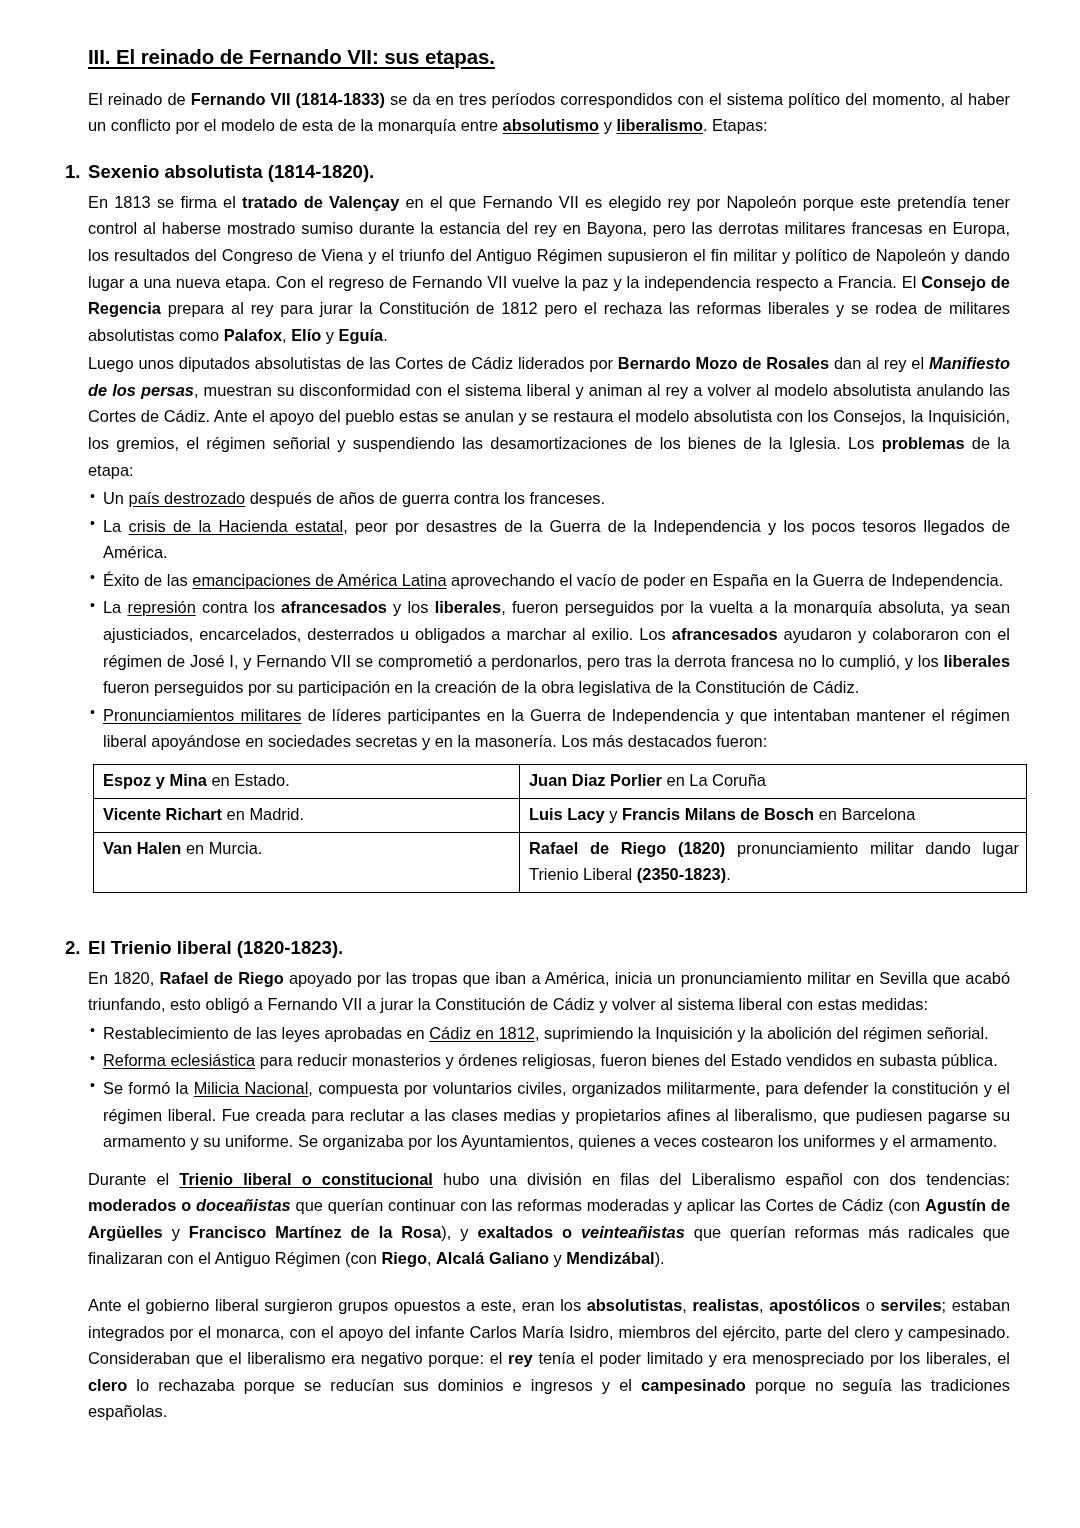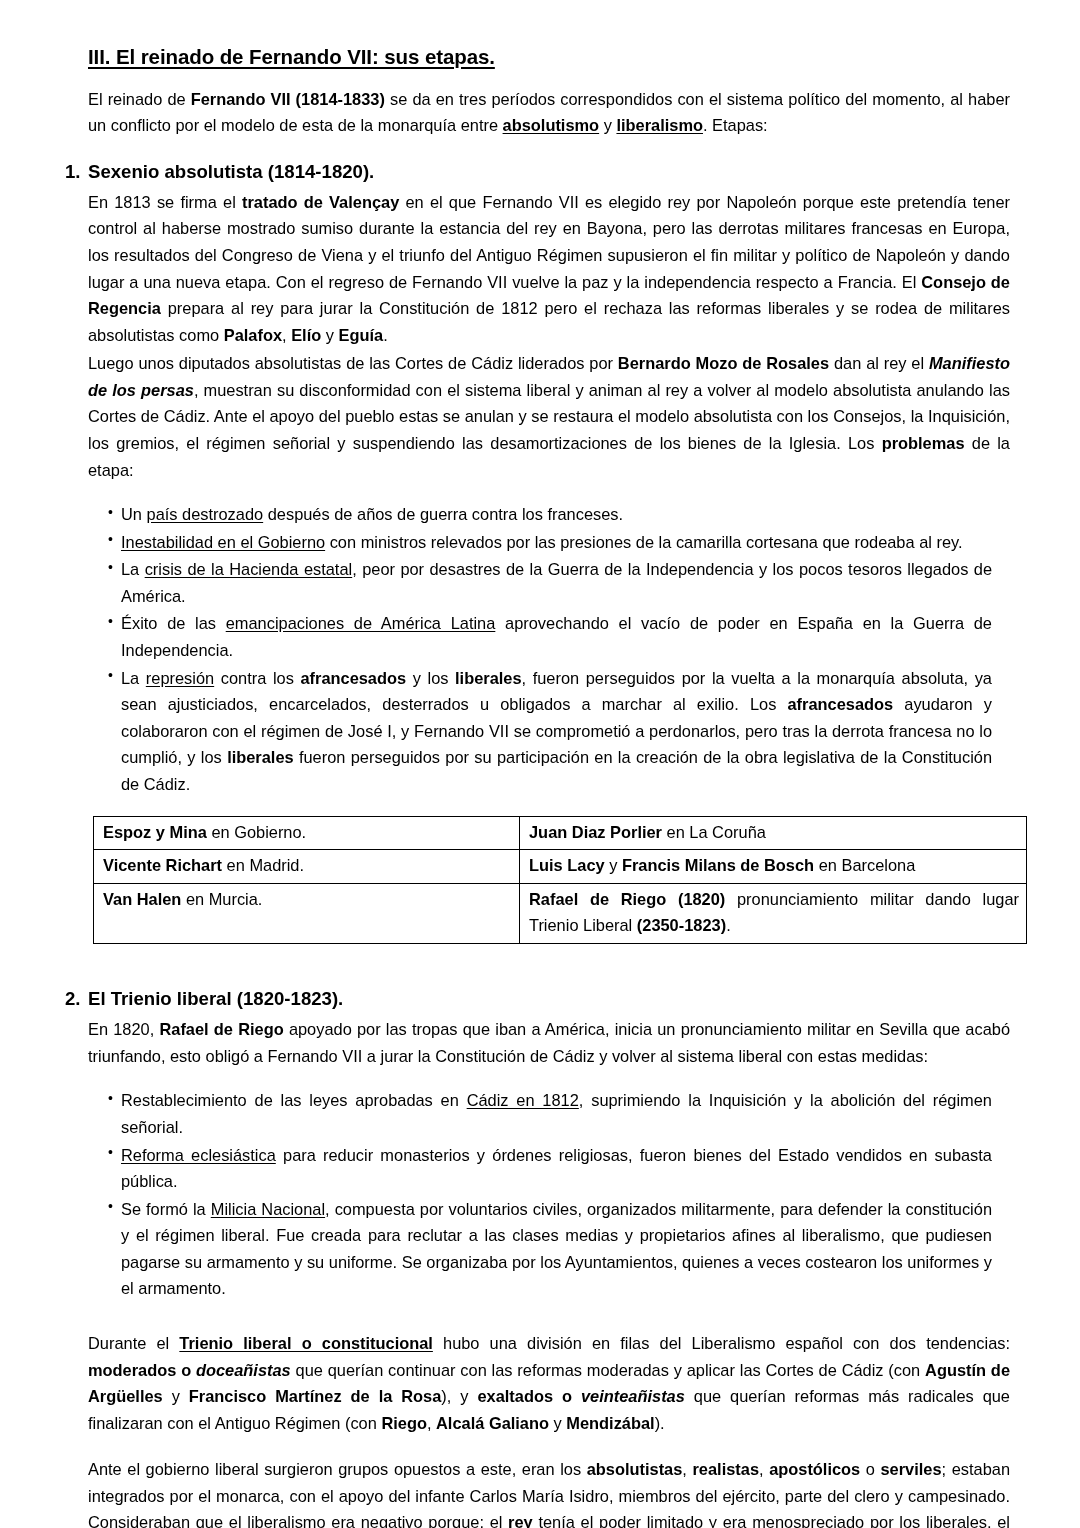--- a/index.html
+++ b/index.html
@@ -60,21 +60,21 @@
     flex: 0 0 23px;
     font-weight: bold;
   }
   .section-body {
     padding-left: 0;
   }
 
   
   ul.bullets {
     list-style: none;
-    margin: 18px;
+    margin: 0;
     padding: 0;
   }
   ul.bullets > li {
     position: relative;
     padding-left: 13px;
     margin: 0 0 1px 2px;
     font-size: 16.4px;
     line-height: 1.62;
     text-align: justify;
   }
@@ -130,34 +130,34 @@
 
     <div class="section-body">
 
       <p class="para"><span>En 1813 se firma el </span><b>tratado de Valençay</b><span> en el que Fernando VII es elegido rey por Napoleón porque este pretendía tener control al haberse mostrado sumiso durante la estancia del rey en Bayona, pero las derrotas militares francesas en Europa, los resultados del Congreso de Viena y el triunfo del Antiguo Régimen supusieron el fin militar y político de Napoleón y dando lugar a una nueva etapa. Con el regreso de Fernando VII vuelve la paz y la independencia respecto a Francia. El </span><b>Consejo de Regencia</b><span> prepara al rey para jurar la Constitución de 1812 pero el rechaza las reformas liberales y se rodea de militares absolutistas como </span><b>Palafox</b><span>, </span><b>Elío</b><span> y </span><b>Eguía</b><span>.</span></p>
 
       <p class="para"><span>Luego unos diputados absolutistas de las Cortes de Cádiz liderados por </span><b>Bernardo Mozo de Rosales</b><span> dan al rey el </span><span class="bi">Manifiesto de los persas</span><span>, muestran su disconformidad con el sistema liberal y animan al rey a volver al modelo absolutista anulando las Cortes de Cádiz. Ante el apoyo del pueblo estas se anulan y se restaura el modelo absolutista con los Consejos, la Inquisición, los gremios, el régimen señorial y suspendiendo las desamortizaciones de los bienes de la Iglesia. Los </span><b>problemas</b><span> de la etapa:</span></p>
 
       <ul class="bullets">
         <li><span>Un </span><u>país destrozado</u><span> después de años de guerra contra los franceses.</span></li>
 
-        <li><u>Inestabilidad en el Gobierno</u><span> con ministros relevados por las presiones de la camarilla cortesana que rodeaba al rey.</span></li>
 
         <li><span>La </span><u>crisis de la Hacienda estatal</u><span>, peor por desastres de la Guerra de la Independencia y los pocos tesoros llegados de América.</span></li>
 
         <li><span>Éxito de las </span><u>emancipaciones de América Latina</u><span> aprovechando el vacío de poder en España en la Guerra de Independencia.</span></li>
 
         <li><span>La </span><u>represión</u><span> contra los </span><b>afrancesados</b><span> y los </span><b>liberales</b><span>, fueron perseguidos por la vuelta a la monarquía absoluta, ya sean ajusticiados, encarcelados, desterrados u obligados a marchar al exilio. Los </span><b>afrancesados</b><span> ayudaron y colaboraron con el régimen de José I, y Fernando VII se comprometió a perdonarlos, pero tras la derrota francesa no lo cumplió, y los </span><b>liberales</b><span> fueron perseguidos por su participación en la creación de la obra legislativa de la Constitución de Cádiz.</span></li>
 
+        <li><u>Pronunciamientos militares</u><span> de líderes participantes en la Guerra de Independencia y que intentaban mantener el régimen liberal apoyándose en sociedades secretas y en la masonería. Los más destacados fueron:</span></li>
       </ul>
 
       <table class="names-table">
         <tbody>
           <tr>
-            <td class="col-a"><b>Espoz y Mina</b><span> en Gobierno.</span></td>
+            <td class="col-a"><b>Espoz y Mina</b><span> en Estado.</span></td>
             <td class="col-b"><b>Juan Diaz Porlier</b><span> en La Coruña</span></td>
           </tr>
           <tr>
             <td class="col-a"><b>Vicente Richart</b><span> en Madrid.</span></td>
             <td class="col-b"><b>Luis Lacy</b><span> y </span><b>Francis Milans de Bosch</b><span> en Barcelona</span></td>
           </tr>
           <tr>
             <td class="col-a"><b>Van Halen</b><span> en Murcia.</span></td>
             <td class="col-b"><b>Rafael de Riego (1820)</b><span> pronunciamiento militar dando lugar Trienio Liberal </span><b>(2350-1823)</b><span>.</span></td>
           </tr>

